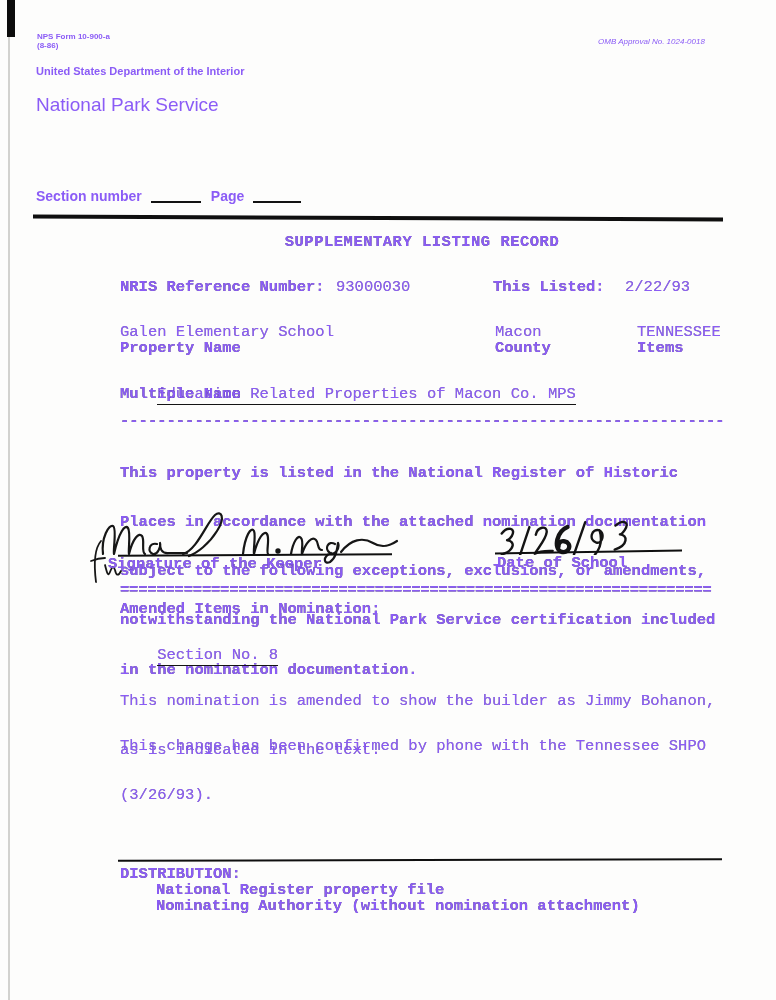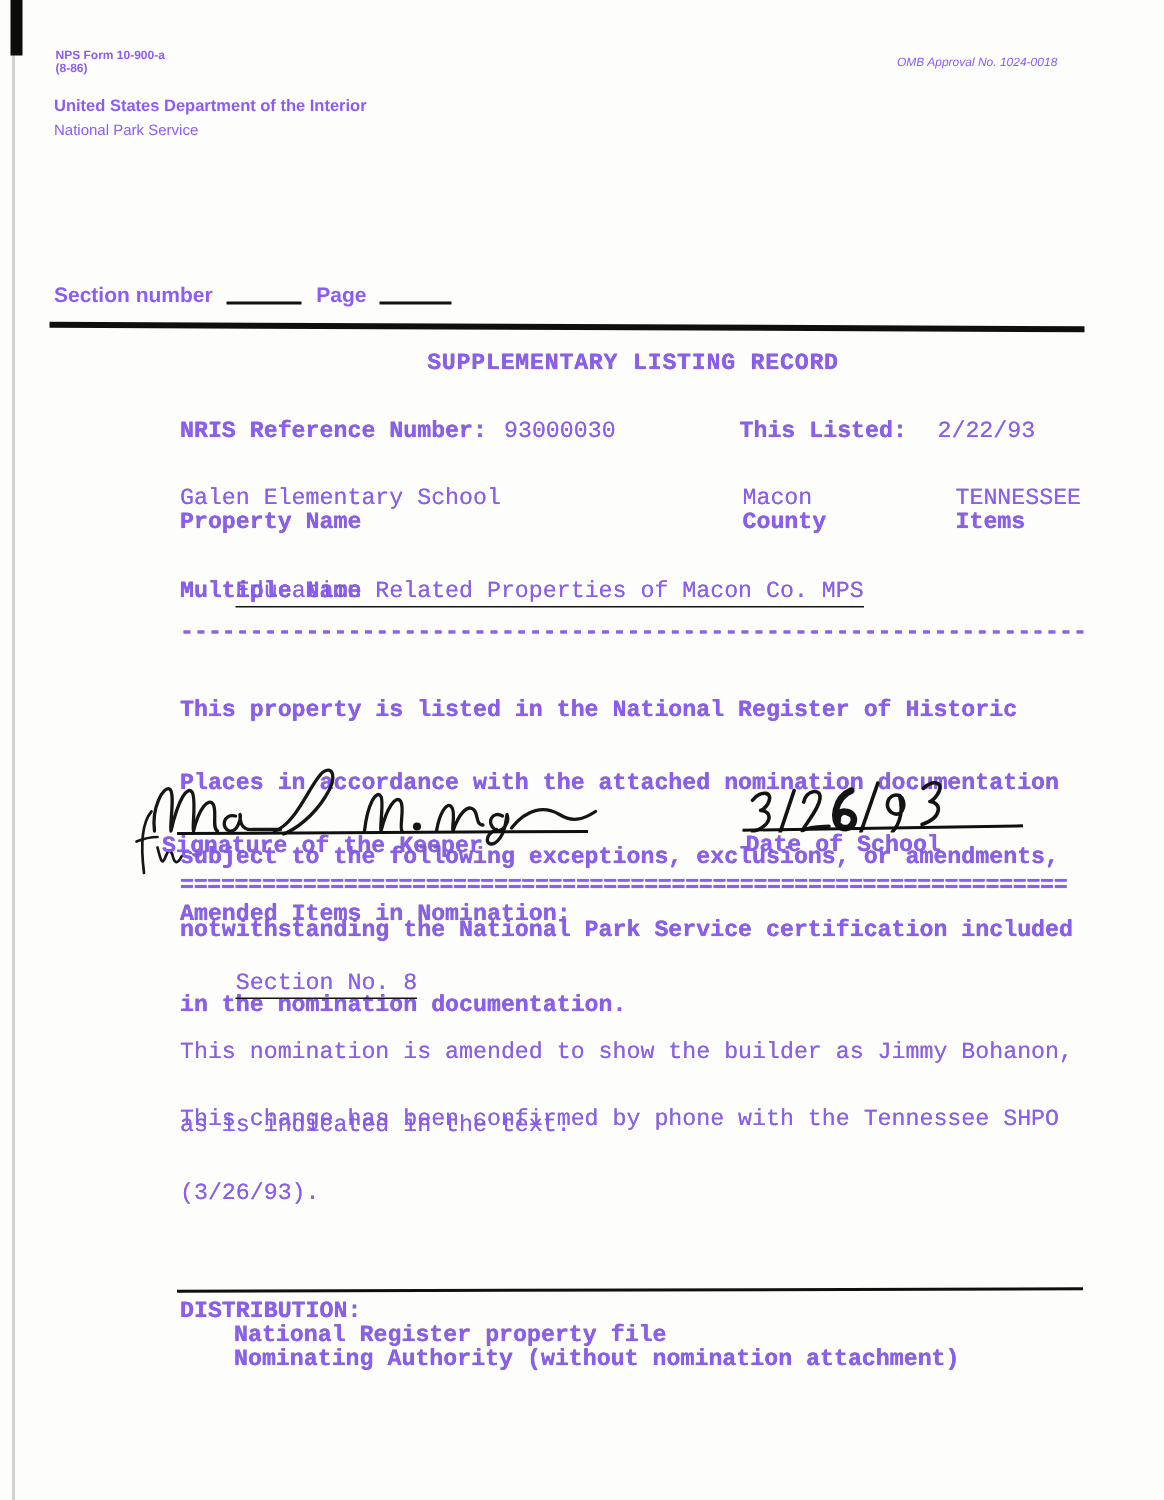--- a/index.html
+++ b/index.html
@@ -26,21 +26,21 @@
   <div class="scan-line-left"></div>
   <div class="scan-blob"></div>
 
   <div class="abs sans b" style="left:37px;top:32px;font-size:8px;line-height:9px;">
     <div>NPS Form 10-900-a</div>
     <div>(8-86)</div>
   </div>
   <div class="abs sans" style="left:598px;top:37px;font-size:8px;font-style:italic;">OMB  Approval No. 1024-0018</div>
 
   <div class="abs sans b" style="left:36px;top:65px;font-size:11px;">United States Department of the Interior</div>
-  <div class="abs sans" style="left:36px;top:82px;font-size:10px;">National Park Service</div>
+  <div class="abs sans" style="left:36px;top:94px;font-size:19px;">National Park Service</div>
 
 
   <div class="abs sans b" style="left:36px;top:188px;font-size:14px;display:flex;align-items:flex-end;">
     <span>Section number</span>
     <span class="blank" style="width:50px;margin:0 10px 1px 9px;"></span>
     <span>Page</span>
     <span class="blank" style="width:48px;margin:0 0 1px 9px;"></span>
   </div>
 
   <div class="rule" style="left:33px;top:216px;width:690px;height:3.5px;transform:rotate(.25deg);"></div>

